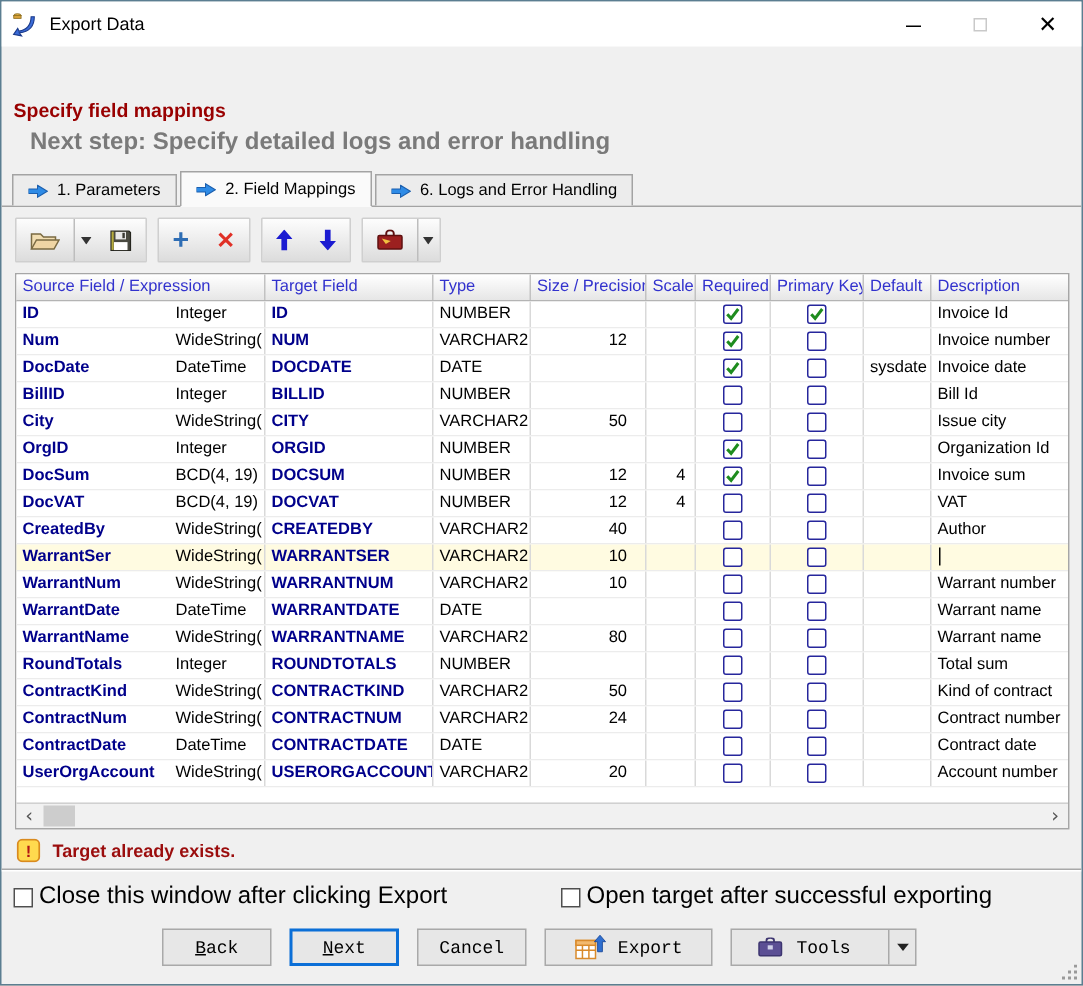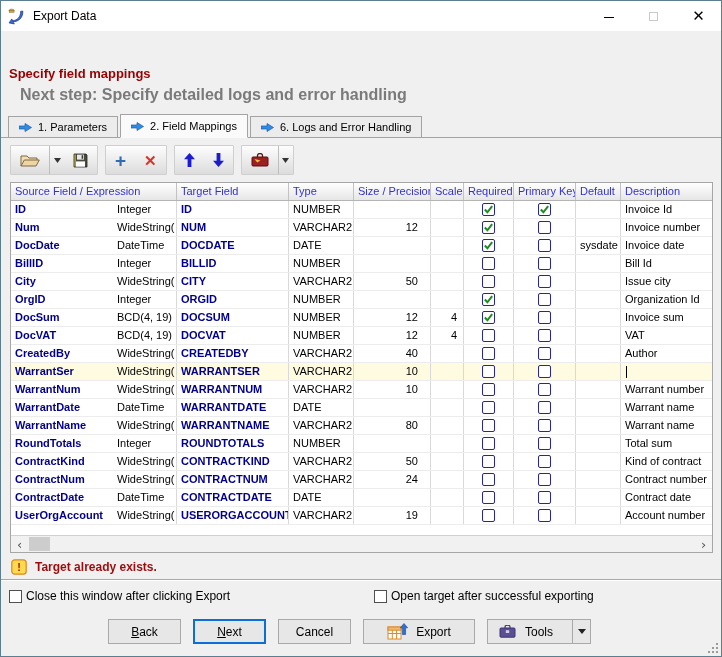--- a/index.html
+++ b/index.html
@@ -96,36 +96,36 @@
   .hs-right { margin-left: auto; }
   .hs-thumb { position: absolute; left: 18px; width: 21px; top: 1px; bottom: 1px; background: #cdcdcd; }
 
   
   .warning { display: flex; align-items: center; gap: 8px; margin: 6px 0 0 1px; }
   .warn-text { color: #9b0d0d; font-weight: bold; font-size: 12px; }
 
   
   .footer-sep { border-top: 1px solid #a8a8a8; border-bottom: 1px solid #ffffff; flex: 0 0 auto; }
   .footer { flex: 0 0 73px; padding-top: 8px; position: relative; }
-  .checks-row { position: relative; height: 17px; margin: 0 8px; font-size: 12px; }
+  .checks-row { position: relative; height: 17px; margin: 0 8px; font-size: 16px; }
   .check-item { display: flex; align-items: center; gap: 4px; position: absolute; top: 0; }
   .check-item.right { left: 365px; }
   .checkbox { width: 13px; height: 13px; border: 1px solid #4f4f4f; background: #fff; flex: 0 0 auto; }
-  .buttons-row { display: flex; gap: 12px; margin: 13px 0 12px 107px; }
+  .buttons-row { display: flex; gap: 12px; margin: 13px 0 12px 107px; font-family: Liberation Mono, monospace; }
   .btn {
     height: 25px; background: #e7e7e7; border: 1px solid #a9a9a9;
     display: flex; align-items: center; justify-content: center; gap: 8px;
     font-size: 12px; color: #000;
   }
   .btn-sm { width: 73px; }
   .btn-ico { width: 112px; }
   .btn.focused { border: 2px solid #0b6fd7; }
   .ak { display: block; }
   .ak::first-letter { text-decoration: underline; }
-  .btn-tools { width: 104px; padding: 0; }
+  .btn-tools { width: 124px; padding: 0; }
   .tools-main { flex: 1 1 auto; display: flex; align-items: center; justify-content: center; gap: 9px; height: 100%; }
   .tools-drop { width: 18px; height: 100%; border-left: 1px solid #a9a9a9; display: flex; align-items: center; justify-content: center; }
 
   .resize-grip { position: absolute; right: 2px; bottom: 2px; }
 </style>
 </head>
 <body>
 
 <div class="window">
 
@@ -637,21 +637,21 @@
     <div class="g-cell c-default w-def"></div>
     <div class="g-cell c-desc w-desc"><span class="c-desc-text">Contract date</span></div>
   </div>
           <div class="g-row">
     <div class="g-cell c-source w-source">
       <span class="c-srcname">UserOrgAccount</span>
       <span class="c-srctype">WideString(</span>
     </div>
     <div class="g-cell c-target w-target">USERORGACCOUNT</div>
     <div class="g-cell c-type w-type">VARCHAR2</div>
-    <div class="g-cell c-size w-size num">19</div>
+    <div class="g-cell c-size w-size num">20</div>
     <div class="g-cell c-scale w-scale num-s"></div>
     <div class="g-cell cbcell w-req">
       <span class="gcheck cb-req">
         
       </span>
     </div>
     <div class="g-cell cbcell w-pk">
       <span class="gcheck cb-pk">
         
       </span>

